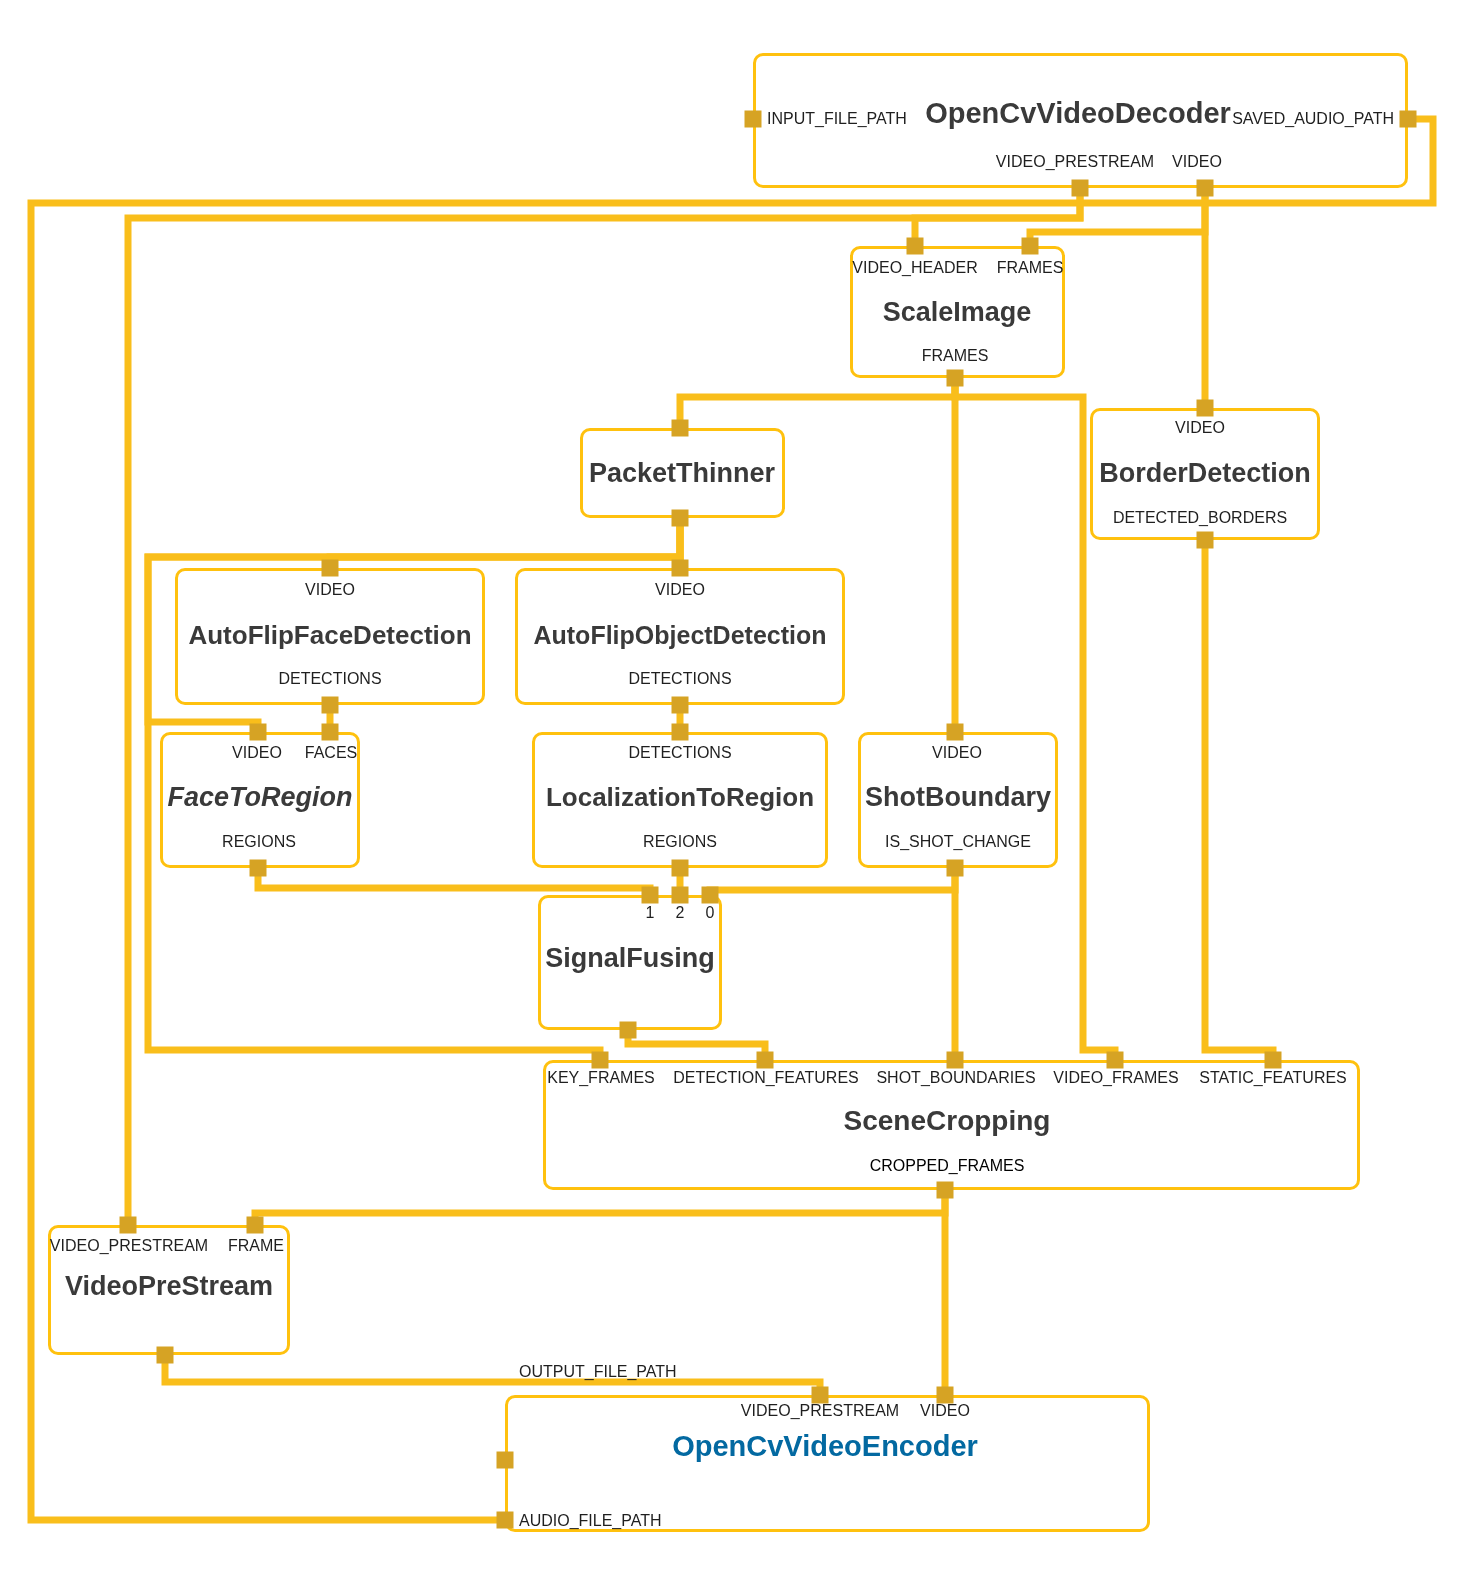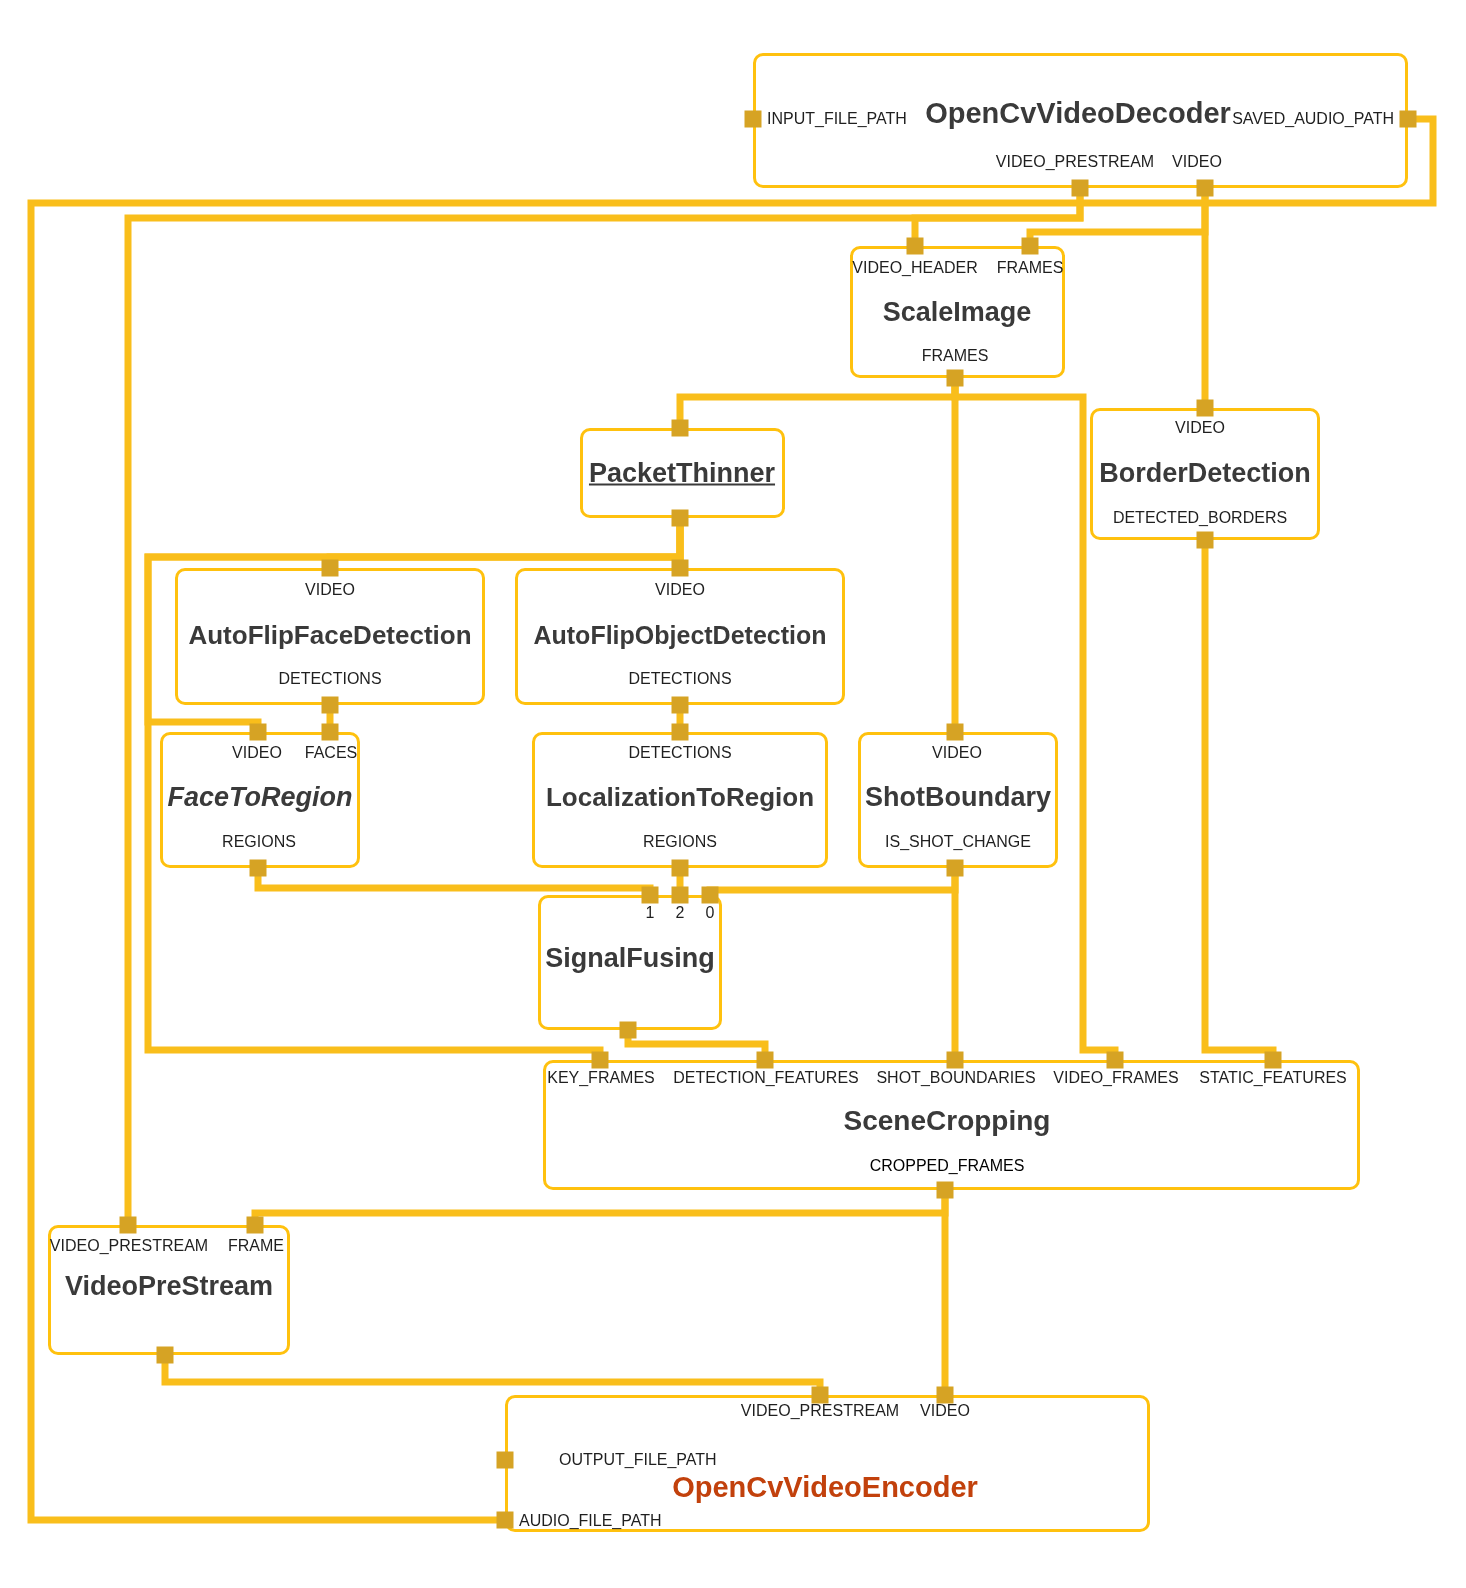--- a/index.html
+++ b/index.html
@@ -59,21 +59,21 @@
     <div class="port" style="left: 1205px; top: 188px; background: rgb(214, 163, 36);"></div>
     <div class="node" style="left: 850px; top: 246px; width: 215px; height: 132px; border-color: rgb(255, 193, 14);"></div>
     <span class="node-title" style="left: 957px; top: 312px; font-size: 27px; color: rgb(58, 58, 58);">ScaleImage</span>
     <span class="port-label anch-center" style="left: 915px; top: 268px; color: rgb(31, 31, 31);">VIDEO_HEADER</span>
     <span class="port-label anch-center" style="left: 1030px; top: 268px; color: rgb(31, 31, 31);">FRAMES</span>
     <span class="port-label anch-center" style="left: 955px; top: 356px; color: rgb(31, 31, 31);">FRAMES</span>
     <div class="port" style="left: 915px; top: 246px; background: rgb(214, 163, 36);"></div>
     <div class="port" style="left: 1030px; top: 246px; background: rgb(214, 163, 36);"></div>
     <div class="port" style="left: 955px; top: 378px; background: rgb(214, 163, 36);"></div>
     <div class="node" style="left: 580px; top: 428px; width: 205px; height: 90px; border-color: rgb(255, 193, 14);"></div>
-    <span class="node-title" style="left: 682px; top: 473px; font-size: 27px; color: rgb(58, 58, 58); text-decoration: underline;">PacketThinner</span>
+    <span class="node-title" style="left: 682px; top: 473px; font-size: 27px; color: rgb(58, 58, 58);">PacketThinner</span>
     <div class="port" style="left: 680px; top: 428px; background: rgb(214, 163, 36);"></div>
     <div class="port" style="left: 680px; top: 518px; background: rgb(214, 163, 36);"></div>
     <div class="node" style="left: 1090px; top: 408px; width: 230px; height: 132px; border-color: rgb(255, 193, 14);"></div>
     <span class="node-title" style="left: 1205px; top: 473px; font-size: 27px; color: rgb(58, 58, 58);">BorderDetection</span>
     <span class="port-label anch-center" style="left: 1200px; top: 428px; color: rgb(31, 31, 31);">VIDEO</span>
     <span class="port-label anch-center" style="left: 1200px; top: 518px; color: rgb(31, 31, 31);">DETECTED_BORDERS</span>
     <div class="port" style="left: 1205px; top: 408px; background: rgb(214, 163, 36);"></div>
     <div class="port" style="left: 1205px; top: 540px; background: rgb(214, 163, 36);"></div>
     <div class="node" style="left: 175px; top: 568px; width: 310px; height: 137px; border-color: rgb(255, 193, 14);"></div>
     <span class="node-title" style="left: 330px; top: 635px; font-size: 26px; color: rgb(58, 58, 58);">AutoFlipFaceDetection</span>
@@ -131,22 +131,22 @@
     <div class="port" style="left: 1273px; top: 1060px; background: rgb(214, 163, 36);"></div>
     <div class="port" style="left: 945px; top: 1190px; background: rgb(214, 163, 36);"></div>
     <div class="node" style="left: 48px; top: 1225px; width: 242px; height: 130px; border-color: rgb(255, 193, 14);"></div>
     <span class="node-title" style="left: 169px; top: 1286px; font-size: 27px; color: rgb(58, 58, 58);">VideoPreStream</span>
     <span class="port-label anch-center" style="left: 129px; top: 1246px; color: rgb(31, 31, 31);">VIDEO_PRESTREAM</span>
     <span class="port-label anch-center" style="left: 256px; top: 1246px; color: rgb(31, 31, 31);">FRAME</span>
     <div class="port" style="left: 128px; top: 1225px; background: rgb(214, 163, 36);"></div>
     <div class="port" style="left: 255px; top: 1225px; background: rgb(214, 163, 36);"></div>
     <div class="port" style="left: 165px; top: 1355px; background: rgb(214, 163, 36);"></div>
     <div class="node" style="left: 505px; top: 1395px; width: 645px; height: 137px; border-color: rgb(255, 193, 14);"></div>
-    <span class="node-title" style="left: 825px; top: 1446px; font-size: 29px; color: #c2410c; margin-top: 41px;">OpenCvVideoEncoder</span>
+    <span class="node-title" style="left: 825px; top: 1446px; font-size: 29px; color: #0369a1;">OpenCvVideoEncoder</span>
     <span class="port-label anch-center" style="left: 820px; top: 1411px; color: rgb(31, 31, 31);">VIDEO_PRESTREAM</span>
     <span class="port-label anch-center" style="left: 945px; top: 1411px; color: rgb(31, 31, 31);">VIDEO</span>
-    <span class="port-label anch-left" style="left: 519px; top: 1460px; color: rgb(31, 31, 31); margin-left: 40px;">OUTPUT_FILE_PATH</span>
+    <span class="port-label anch-left" style="left: 519px; top: 1372px; color: rgb(31, 31, 31);">OUTPUT_FILE_PATH</span>
     <span class="port-label anch-left" style="left: 519px; top: 1521px; color: rgb(31, 31, 31);">AUDIO_FILE_PATH</span>
     <div class="port" style="left: 820px; top: 1395px; background: rgb(214, 163, 36);"></div>
     <div class="port" style="left: 945px; top: 1395px; background: rgb(214, 163, 36);"></div>
     <div class="port" style="left: 505px; top: 1460px; background: rgb(214, 163, 36);"></div>
     <div class="port" style="left: 505px; top: 1520px; background: rgb(214, 163, 36);"></div>
   </div>
 
 </body></html>

